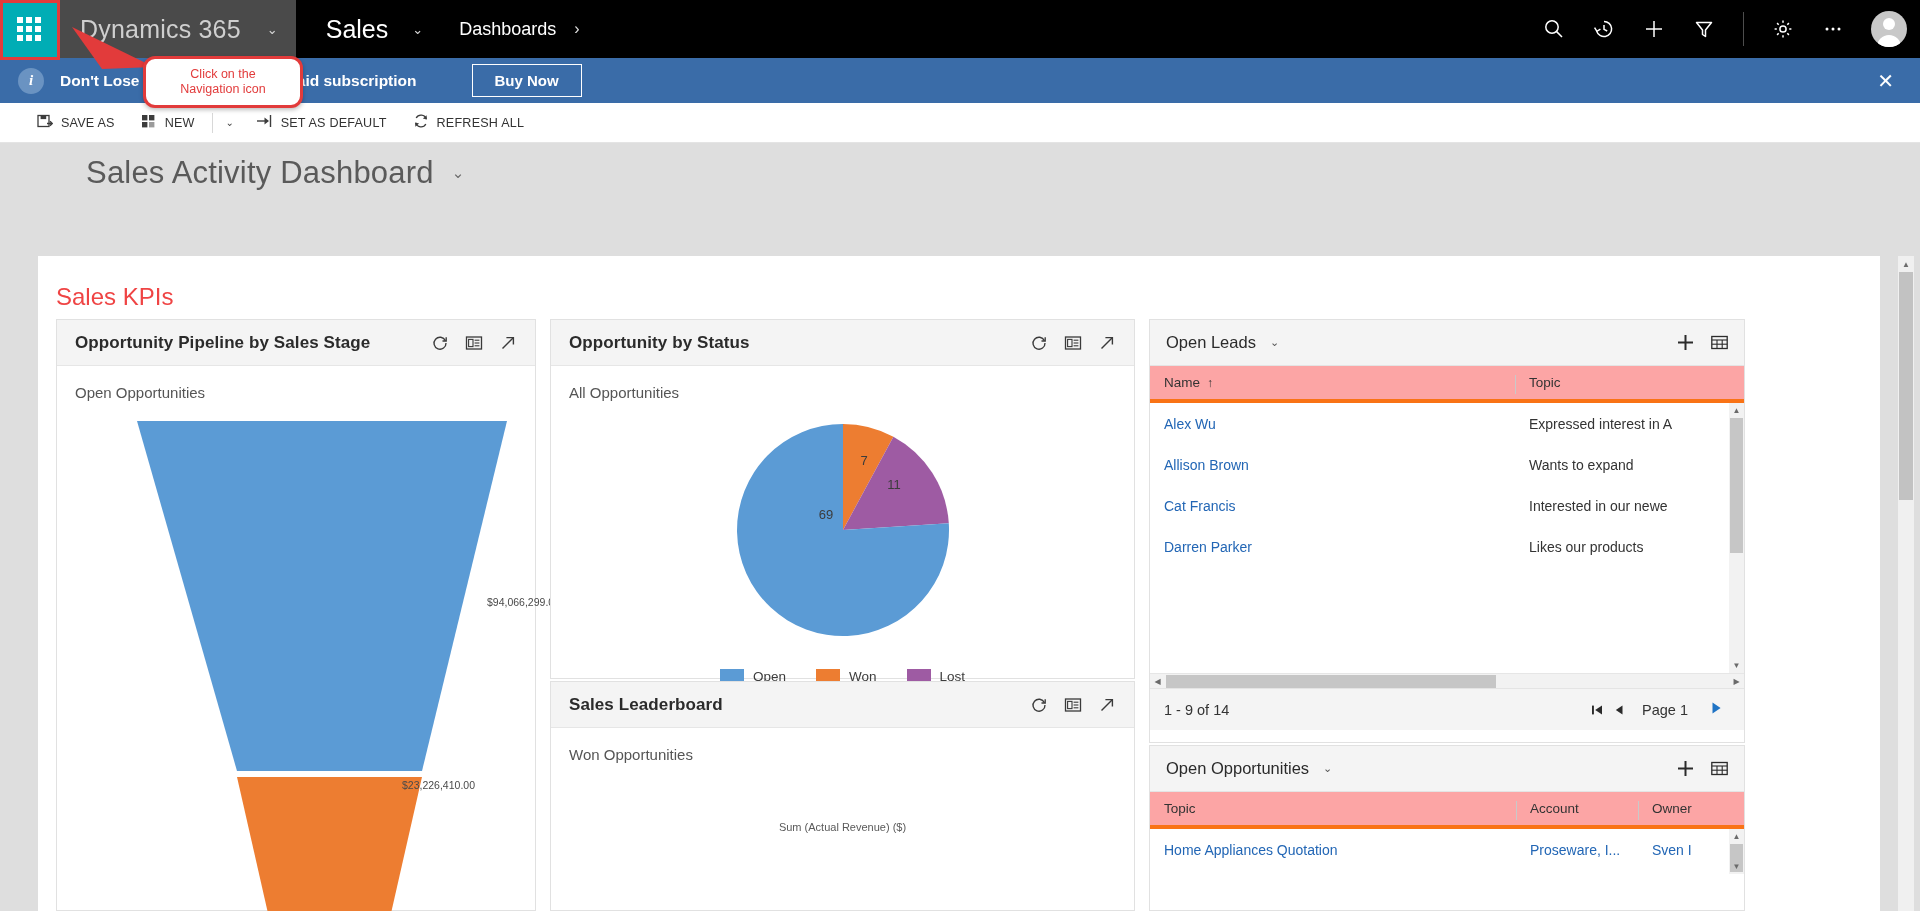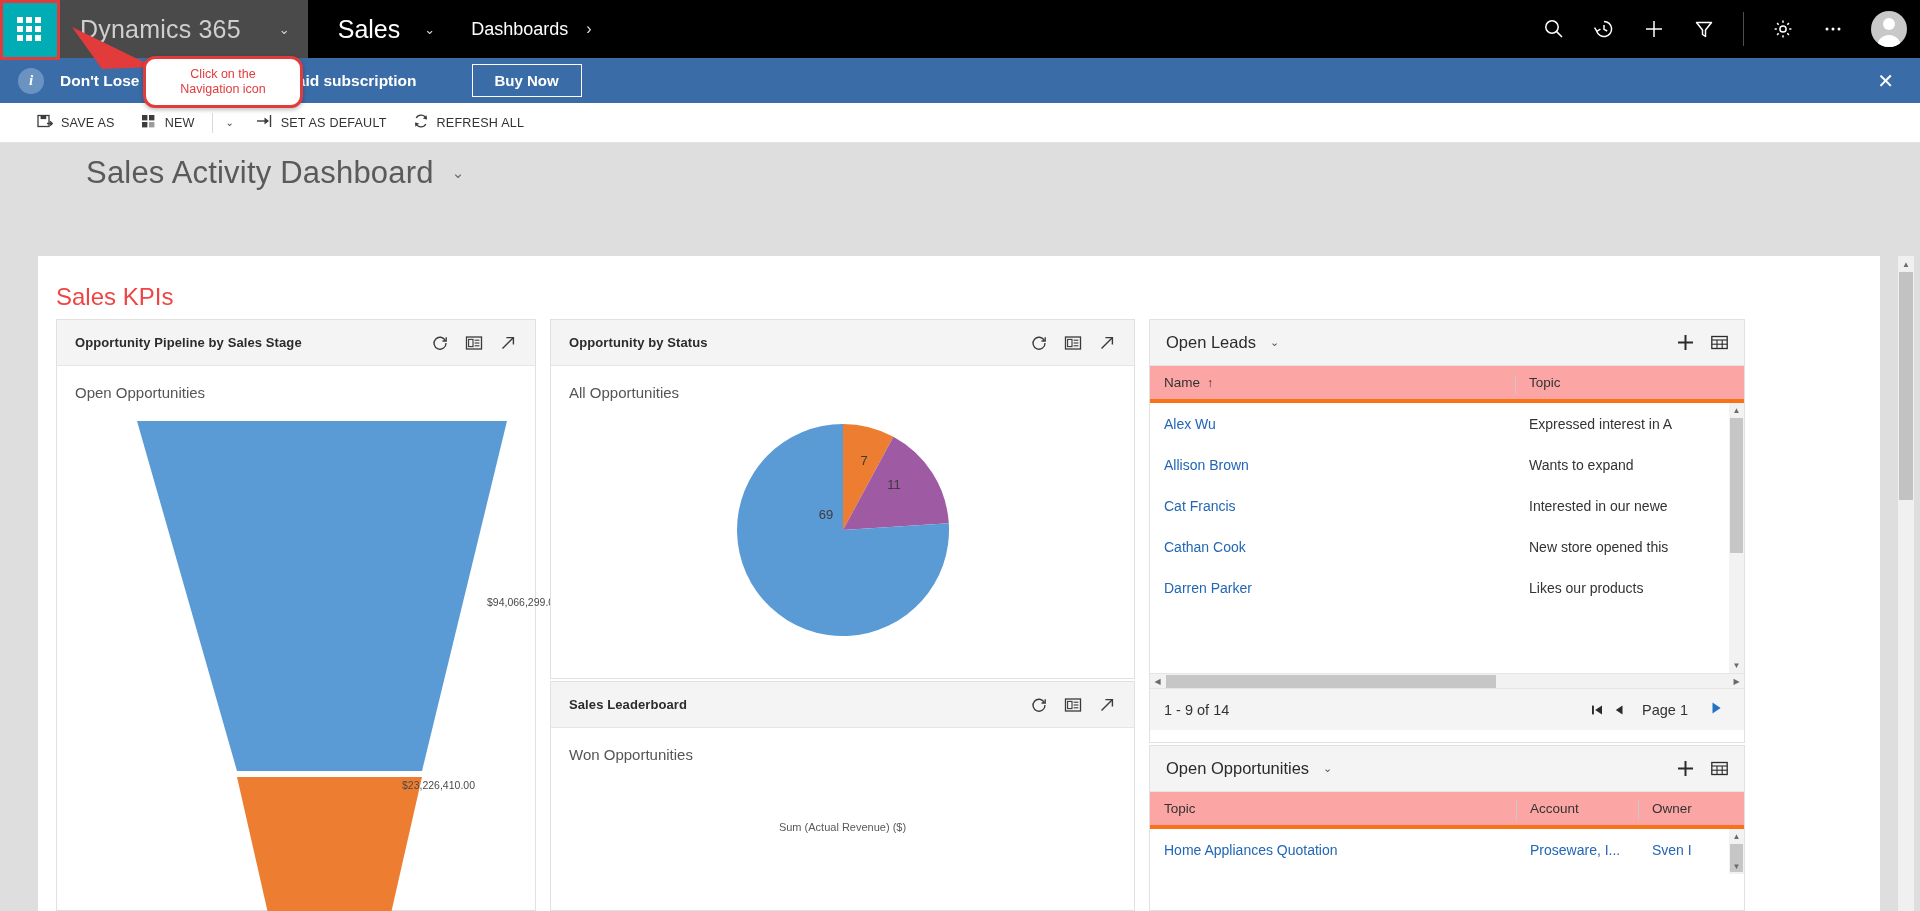--- a/index.html
+++ b/index.html
@@ -38,21 +38,21 @@
     width: 60px; height: 60px;
     border: 3px solid #e23b3b;
     z-index: 31;
     pointer-events: none;
   }
 
   #brand-block {
     height: 58px; background: #4a4a4a;
     display: flex; align-items: center;
     padding: 0 18px 0 22px;
-    gap: 38px;
+    gap: 26px;
   }
   #brand-title {
     color: #cfcfcf; font-size: 25px; font-weight: 300;
     letter-spacing: .2px; white-space: nowrap;
   }
   .chev { color: #d8d8d8; font-size: 13px; line-height: 1; }
 
   #app-block {
     display: flex; align-items: center; gap: 24px;
     padding: 0 22px 0 30px; height: 58px;
@@ -199,21 +199,21 @@
     background: #ffffff;
     border: 1px solid #e1e1e1;
   }
   .tile-head {
     height: 46px; background: #f4f4f4;
     border-bottom: 1px solid #e6e6e6;
     display: flex; align-items: center;
     padding: 0 10px 0 18px;
   }
   .tile-title {
-    font-size: 13px; color: #2b2b2b; font-weight: 600; letter-spacing: .1px;
+    font-size: 17px; color: #2b2b2b; font-weight: 600; letter-spacing: .1px;
     white-space: nowrap;
   }
   .tile-head-spacer { flex: 1 1 auto; }
   .tile-icon {
     width: 34px; height: 34px; display: flex; align-items: center; justify-content: center;
     cursor: pointer; color: #3a3a3a;
   }
   .tile-sub {
     font-size: 15px; color: #555555; font-weight: 400;
     padding: 18px 0 0 18px;
@@ -590,20 +590,34 @@
         <svg id="pie-svg" width="230" height="230" viewBox="0 0 230 230">
 
           <path d="M115 115 L115 9 A106 106 0 0 1 165.4 21.8 Z" fill="#ed7d31"></path>
           <path d="M115 115 L165.4 21.8 A106 106 0 0 1 220.8 108.2 Z" fill="#9e5ba3"></path>
           <path d="M115 115 L220.8 108.2 A106 106 0 1 1 115 9 Z" fill="#5b9bd5"></path>
           <text class="pie-val" x="98" y="104" text-anchor="middle">69</text>
           <text class="pie-val" x="136" y="50" text-anchor="middle">7</text>
           <text class="pie-val" x="166" y="74" text-anchor="middle">11</text>
         </svg>
 
+        <div id="pie-legend">
+          <div class="legend-item">
+            <span class="legend-swatch" style="background:#5b9bd5"></span>
+            <span class="legend-label">Open</span>
+          </div>
+          <div class="legend-item">
+            <span class="legend-swatch" style="background:#ed7d31"></span>
+            <span class="legend-label">Won</span>
+          </div>
+          <div class="legend-item">
+            <span class="legend-swatch" style="background:#9e5ba3"></span>
+            <span class="legend-label">Lost</span>
+          </div>
+        </div>
       </div>
     </div>
 
     <div class="tile" id="tile-leader">
       <div class="tile-head">
         <div class="tile-title">Sales Leaderboard</div>
         <div class="tile-head-spacer"></div>
         <div class="tile-icon">
           <svg width="18" height="18" viewBox="0 0 18 18">
               <path d="M14.4 6.6A6 6 0 1 0 15 9" fill="none" stroke="#3a3a3a" stroke-width="1.35"></path>
@@ -671,24 +685,20 @@
         </div>
         <div class="grid-row">
           <div class="cell link" style="width:365px">Allison Brown</div>
           <div class="cell plain" style="width:214px">Wants to expand</div>
         </div>
         <div class="grid-row">
           <div class="cell link" style="width:365px">Cat Francis</div>
           <div class="cell plain" style="width:214px">Interested in our newe</div>
         </div>
         <div class="grid-row">
-          <div class="cell link" style="width:365px">Cathan Cook</div>
-          <div class="cell plain" style="width:214px">New store opened this</div>
-        </div>
-        <div class="grid-row">
           <div class="cell link" style="width:365px">Darren Parker</div>
           <div class="cell plain" style="width:214px">Likes our products</div>
         </div>
 
         <div class="vscroll">
           <div class="arrow up">▲</div>
           <div class="thumb" style="top:15px; height:135px;"></div>
           <div class="arrow down">▼</div>
         </div>
       </div>

